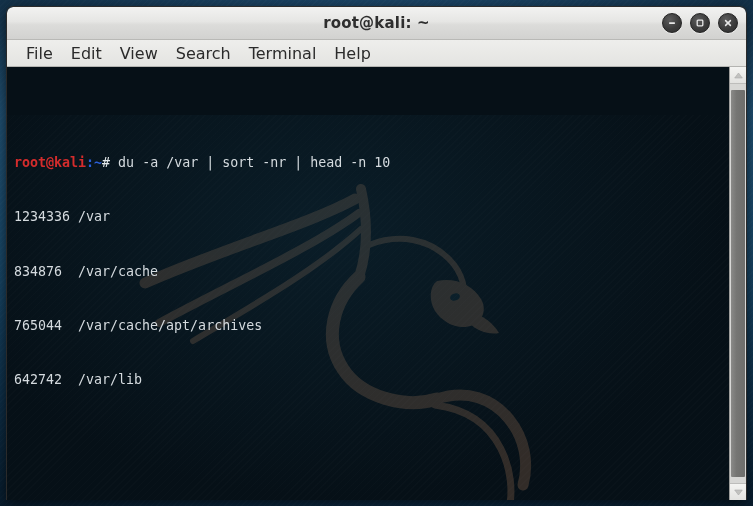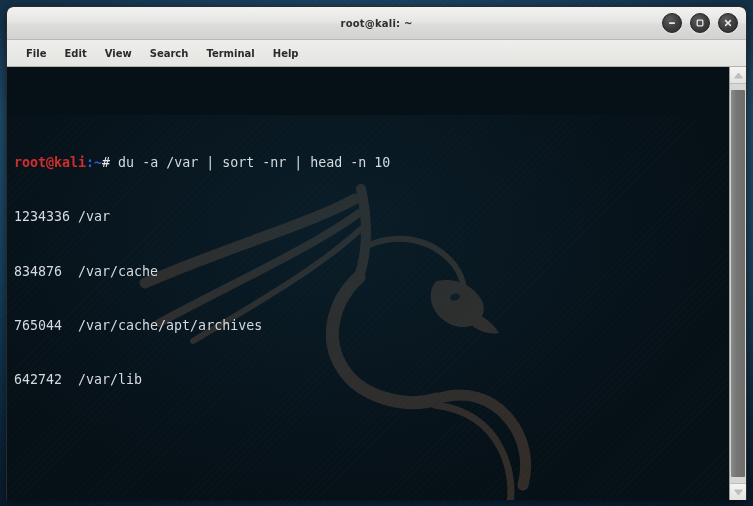--- a/index.html
+++ b/index.html
@@ -56,21 +56,21 @@
     height: 32px;
     flex: 0 0 32px;
     background: linear-gradient(180deg, #f2f2f1 0%, #e6e6e4 45%, #dcdcda 55%, #d2d2d0 100%);
     border-bottom: 1px solid #b9b9b6;
     display: flex;
     align-items: center;
     justify-content: center;
     border-radius: 6px 6px 0 0;
   }
   #window-title {
-    font-size: 10px;
+    font-size: 15px;
     color: #2e2e2e;
     font-weight: bold;
     letter-spacing: 0.2px;
     font-family: "DejaVu Sans", sans-serif;
     user-select: none;
   }
   #window-buttons {
     position: absolute;
     right: 8px;
     top: 0;
@@ -97,28 +97,27 @@
     height: 26px;
     flex: 0 0 26px;
     background: linear-gradient(180deg, #eeeeec 0%, #e4e4e1 100%);
     border-bottom: 1px solid #b4b4b1;
     display: flex;
     align-items: center;
     padding-left: 10px;
     gap: 0px;
   }
   .menu-item {
-    font-size: 10px;
+    font-size: 16px;
     color: #2b2b2b;
     padding: 3px 9px;
     border-radius: 2px;
     cursor: default;
     white-space: nowrap;
     font-family: "DejaVu Sans", sans-serif;
-    font-weight: bold;
   }
 
   
   #terminal-area {
     flex: 1 1 auto;
     display: flex;
     min-height: 0;
     background: #061017;
   }
   #terminal {

